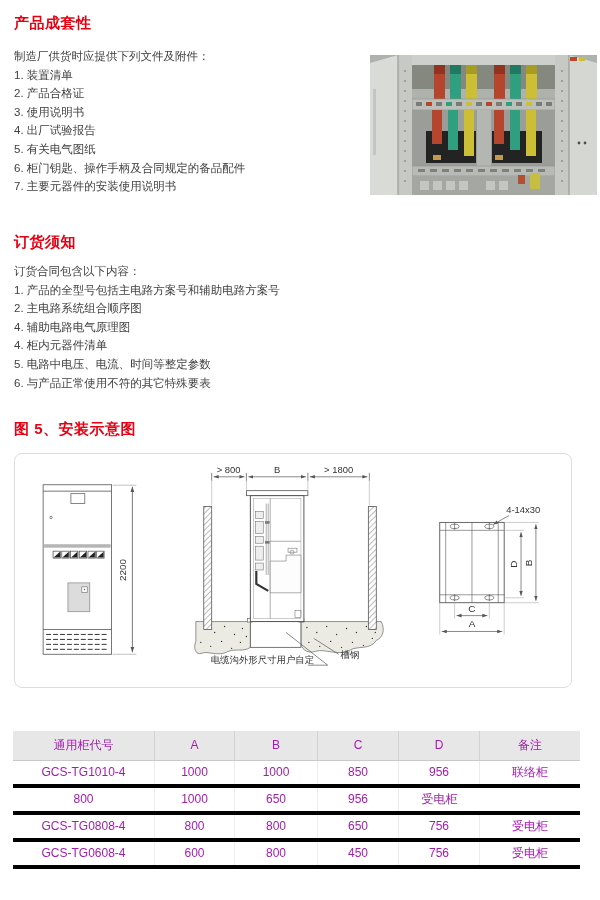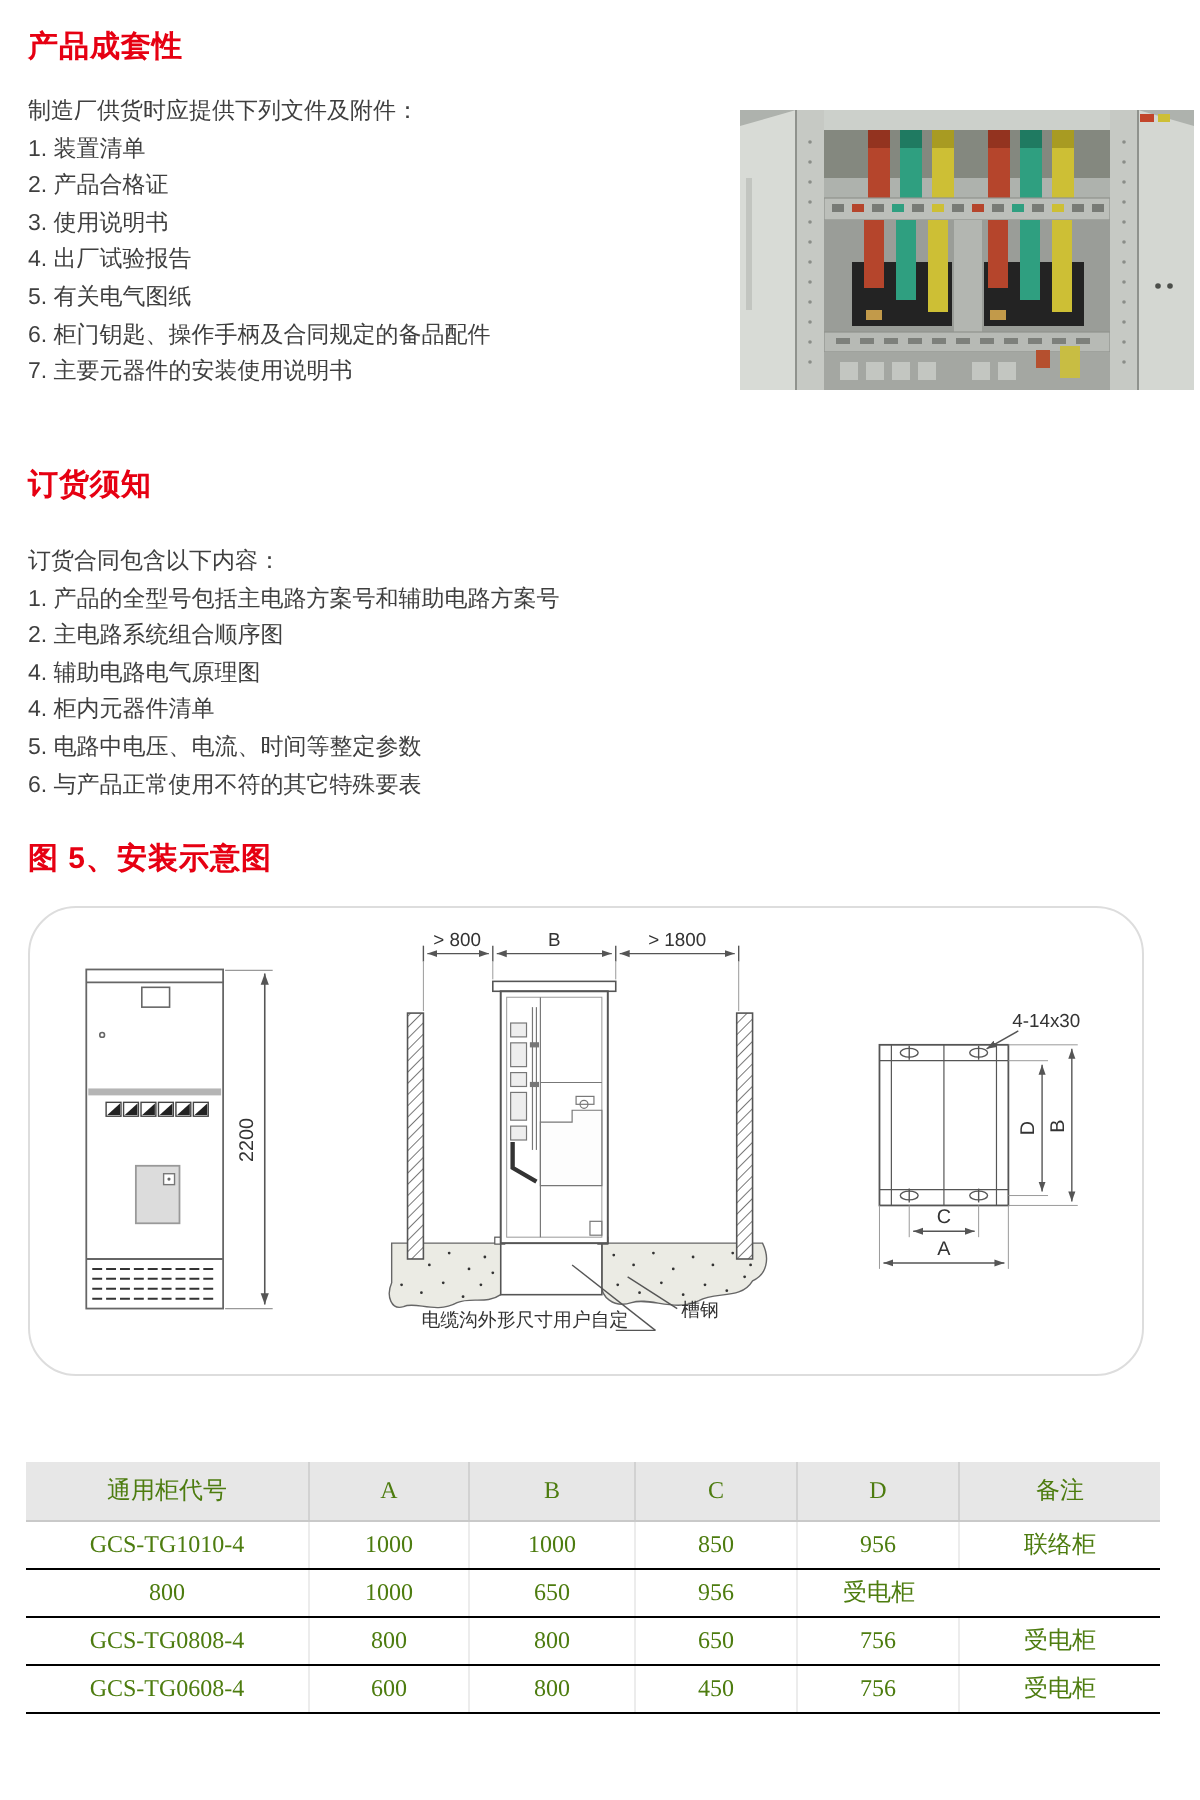--- a/index.html
+++ b/index.html
@@ -5,29 +5,29 @@
   html,body { margin:0; padding:0; background:#fff; }
   .page { position:relative; width:600px; height:900px; background:#ffffff;
           font-family:"Liberation Sans","DejaVu Sans",sans-serif; overflow:hidden; }
   .red-title { position:absolute; left:14px; font-size:15px; font-weight:bold;
                color:#e60012; letter-spacing:0.5px; white-space:nowrap; }
   .text-block { position:absolute; left:14px; font-size:11.5px; color:#3f3f3f;
                 line-height:18.6px; white-space:nowrap; }
   .photo-wrap { position:absolute; left:370px; top:55px; width:227px; height:140px; }
   .photo-wrap svg { display:block; }
   .diagram-box { position:absolute; left:14px; top:453px; width:558px; height:235px;
-                 border:1px solid #ddd; border-radius:24px; background:#fff; box-sizing:border-box; }
+                 border:1px solid #ddd; border-radius:8px; background:#fff; box-sizing:border-box; }
   .diagram-box svg { display:block; }
-  .spec-table { position:absolute; left:13px; top:731px; width:567px; font-size:12px; color:#4d7c0f;font-family:Liberation Serif, serif; }
+  .spec-table { position:absolute; left:13px; top:731px; width:567px; font-size:12px; color:#a21caf; }
   .t-row { display:grid; grid-template-columns:142px 80px 83px 81px 81px 100px;
            text-align:center; }
   .t-head { background:#e7e7e7; border-bottom:1px solid #c9c9c9; }
   .t-head > div { height:29px; line-height:29px; border-right:1px solid #d2d2d2; }
   .t-head > div:last-child { border-right:none; }
-  .t-body-row { border-bottom:1px solid #000000; }
+  .t-body-row { border-bottom:4px solid #000000; }
   .t-body-row > div { height:23px; line-height:23px; border-right:1px solid #ececec; }
   .t-body-row > div:last-child { border-right:none; }
   svg text { font-family:"Liberation Sans","DejaVu Sans",sans-serif; }
 </style>
 </head>
 <body>
 
 <div class="page">
 
   <div class="red-title" style="top:14px;">产品成套性</div>
@@ -158,21 +158,21 @@
       <polygon points="199,0 227,8 227,140 199,140" fill="#d4d7d2"></polygon>
       <line x1="199" y1="0" x2="199" y2="140" stroke="#8f928d" stroke-width="1"></line>
       <circle cx="209" cy="88" r="1.4" fill="#4c4f4b"></circle>
         <circle cx="215" cy="88" r="1.4" fill="#4c4f4b"></circle>
       <rect x="200" y="2" width="7" height="4" fill="#c2452a"></rect>
         <rect x="209" y="2" width="6" height="4" fill="#cdbf35"></rect>
     </svg>
   </div>
 
   <div class="red-title" style="top:233px;">订货须知</div>
-  <div class="text-block" style="top:272px;">
+  <div class="text-block" style="top:262px;">
     <div>订货合同包含以下内容：</div>
     <div>1. 产品的全型号包括主电路方案号和辅助电路方案号</div>
     <div>2. 主电路系统组合顺序图</div>
     <div>4. 辅助电路电气原理图</div>
     <div>4. 柜内元器件清单</div>
     <div>5. 电路中电压、电流、时间等整定参数</div>
     <div>6. 与产品正常使用不符的其它特殊要表</div>
   </div>
 
   <div class="red-title" style="top:420px;">图 5、安装示意图</div>

